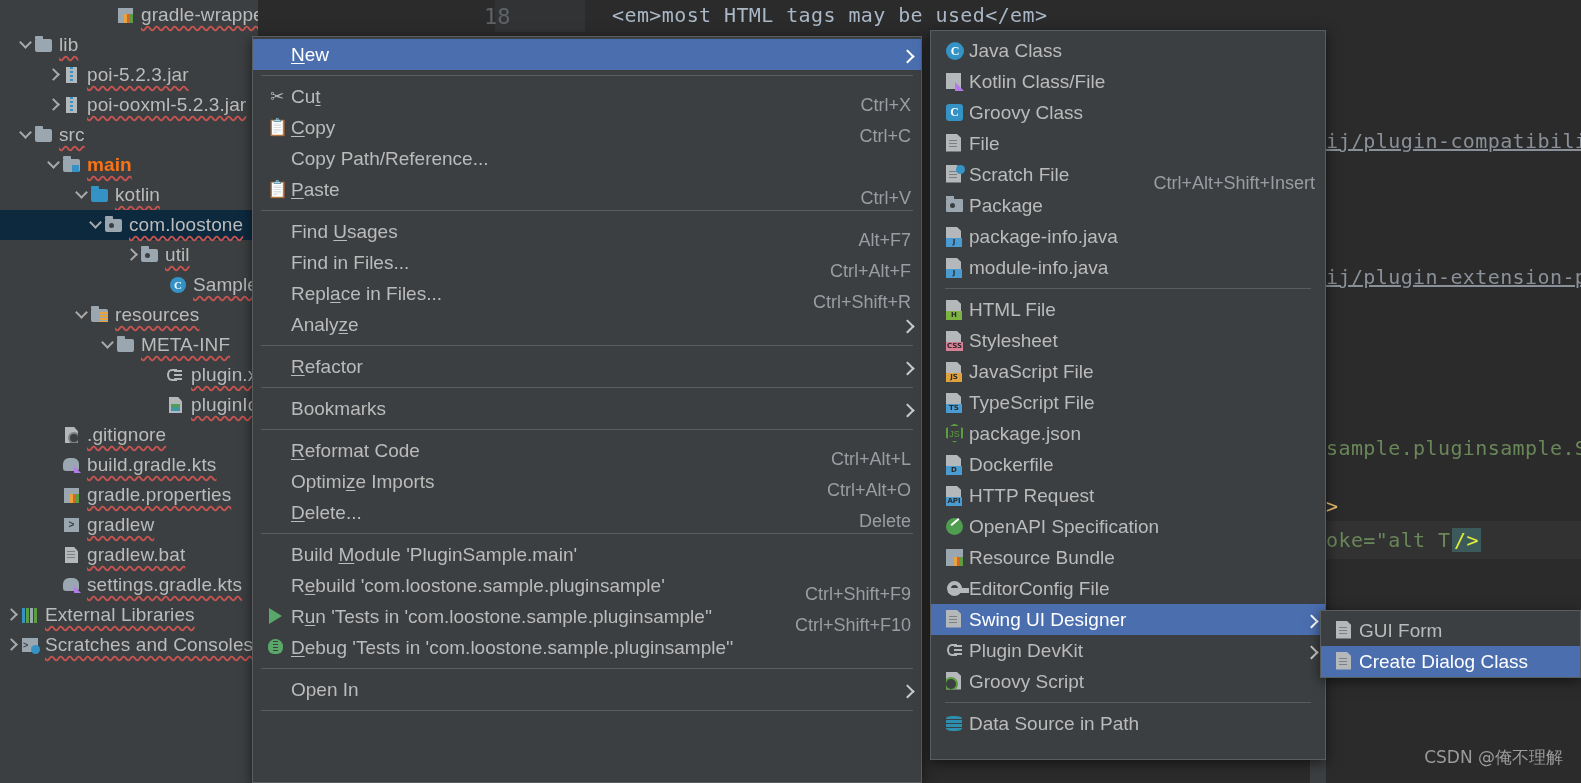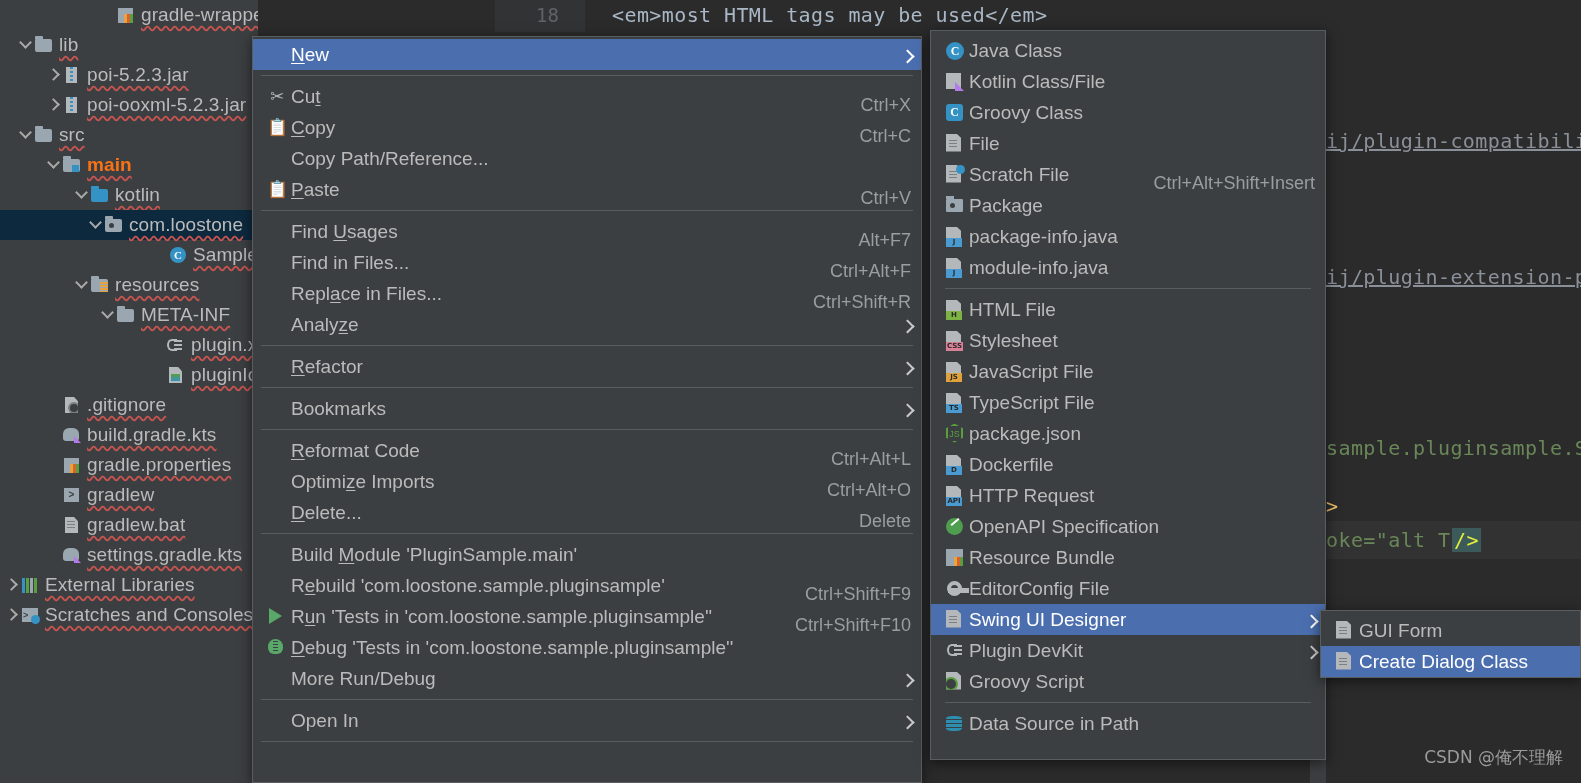--- a/index.html
+++ b/index.html
@@ -5,22 +5,22 @@
   html,body{margin:0;padding:0;}
   body{
     width:1581px;height:783px;overflow:hidden;position:relative;
     background:#2b2b2b;
     font-family:"Liberation Sans","DejaVu Sans",sans-serif;
     -webkit-font-smoothing:antialiased;
   }
   
   #editor-bg{position:absolute;inset:0;background:#2b2b2b;}
   .gutter-strip{position:absolute;left:495px;top:0;width:90px;height:32px;background:#313335;}
-  .line-no{position:absolute;left:536px;top:4px;font-family:"DejaVu Sans Mono","Liberation Mono",monospace;
-    font-size:19px;color:#606366;}
+  .line-no{position:absolute;left:484px;top:4px;font-family:"DejaVu Sans Mono","Liberation Mono",monospace;
+    font-size:22px;color:#606366;}
   .code-top{position:absolute;left:612px;top:3px;font-family:"DejaVu Sans Mono","Liberation Mono",monospace;
     font-size:20px;color:#a9b7c6;letter-spacing:.4px;white-space:nowrap;}
   .code-line{position:absolute;font-family:"DejaVu Sans Mono","Liberation Mono",monospace;
     font-size:20px;white-space:nowrap;letter-spacing:.4px;}
   .c-link{color:#8a9099;text-decoration:underline;}
   .c-str{color:#6a8759;}
   .c-tag{color:#e8bf6a;}
   .c-sel{background:#3d5a5b;color:#e3ee3a;}
   .c-grn{color:#6a8759;}
   .editor-highlight-row{position:absolute;left:1325px;top:521px;width:256px;height:38px;background:#323232;}
@@ -225,20 +225,28 @@
     </div>
     <div class="tree-row sel">
       <span style="display:inline-block;width:88px;flex:none"></span>
       <span class="tw d"></span>
       <span class="ticon">
         <span class="fi pkg"></span>
       </span>
       <span class="tlabel wavy">com.loostone</span>
     </div>
     <div class="tree-row">
+      <span style="display:inline-block;width:124px;flex:none"></span>
+      <span class="tw r"></span>
+      <span class="ticon">
+        <span class="fi pkg"></span>
+      </span>
+      <span class="tlabel wavy">util</span>
+    </div>
+    <div class="tree-row">
       <span style="display:inline-block;width:152px;flex:none"></span>
       <span class="tw"></span>
       <span class="ticon">
         <span class="circC">C</span>
       </span>
       <span class="tlabel wavy">SampleA</span>
     </div>
     <div class="tree-row">
       <span style="display:inline-block;width:74px;flex:none"></span>
       <span class="tw d"></span>
@@ -435,25 +443,20 @@
       </span>
       <span class="txt">R<span class="u">u</span>n 'Tests in 'com.loostone.sample.pluginsample''</span>
       <span class="acc">Ctrl+Shift+F10</span>
     </div>
     <div class="mi">
       <span class="ico">
         <span class="g g-bug"></span>
       </span>
       <span class="txt"><span class="u">D</span>ebug 'Tests in 'com.loostone.sample.pluginsample''</span>
     </div>
-    <div class="mi">
-      <span class="ico"></span>
-      <span class="txt">More Run/Debug</span>
-      <span class="arrow"></span>
-    </div>
     <div class="sep"></div>
     <div class="mi">
       <span class="ico"></span>
       <span class="txt">Open In</span>
       <span class="arrow"></span>
     </div>
     <div class="sep"></div>
   </div>
 
 <div class="menu" id="menu-new">

